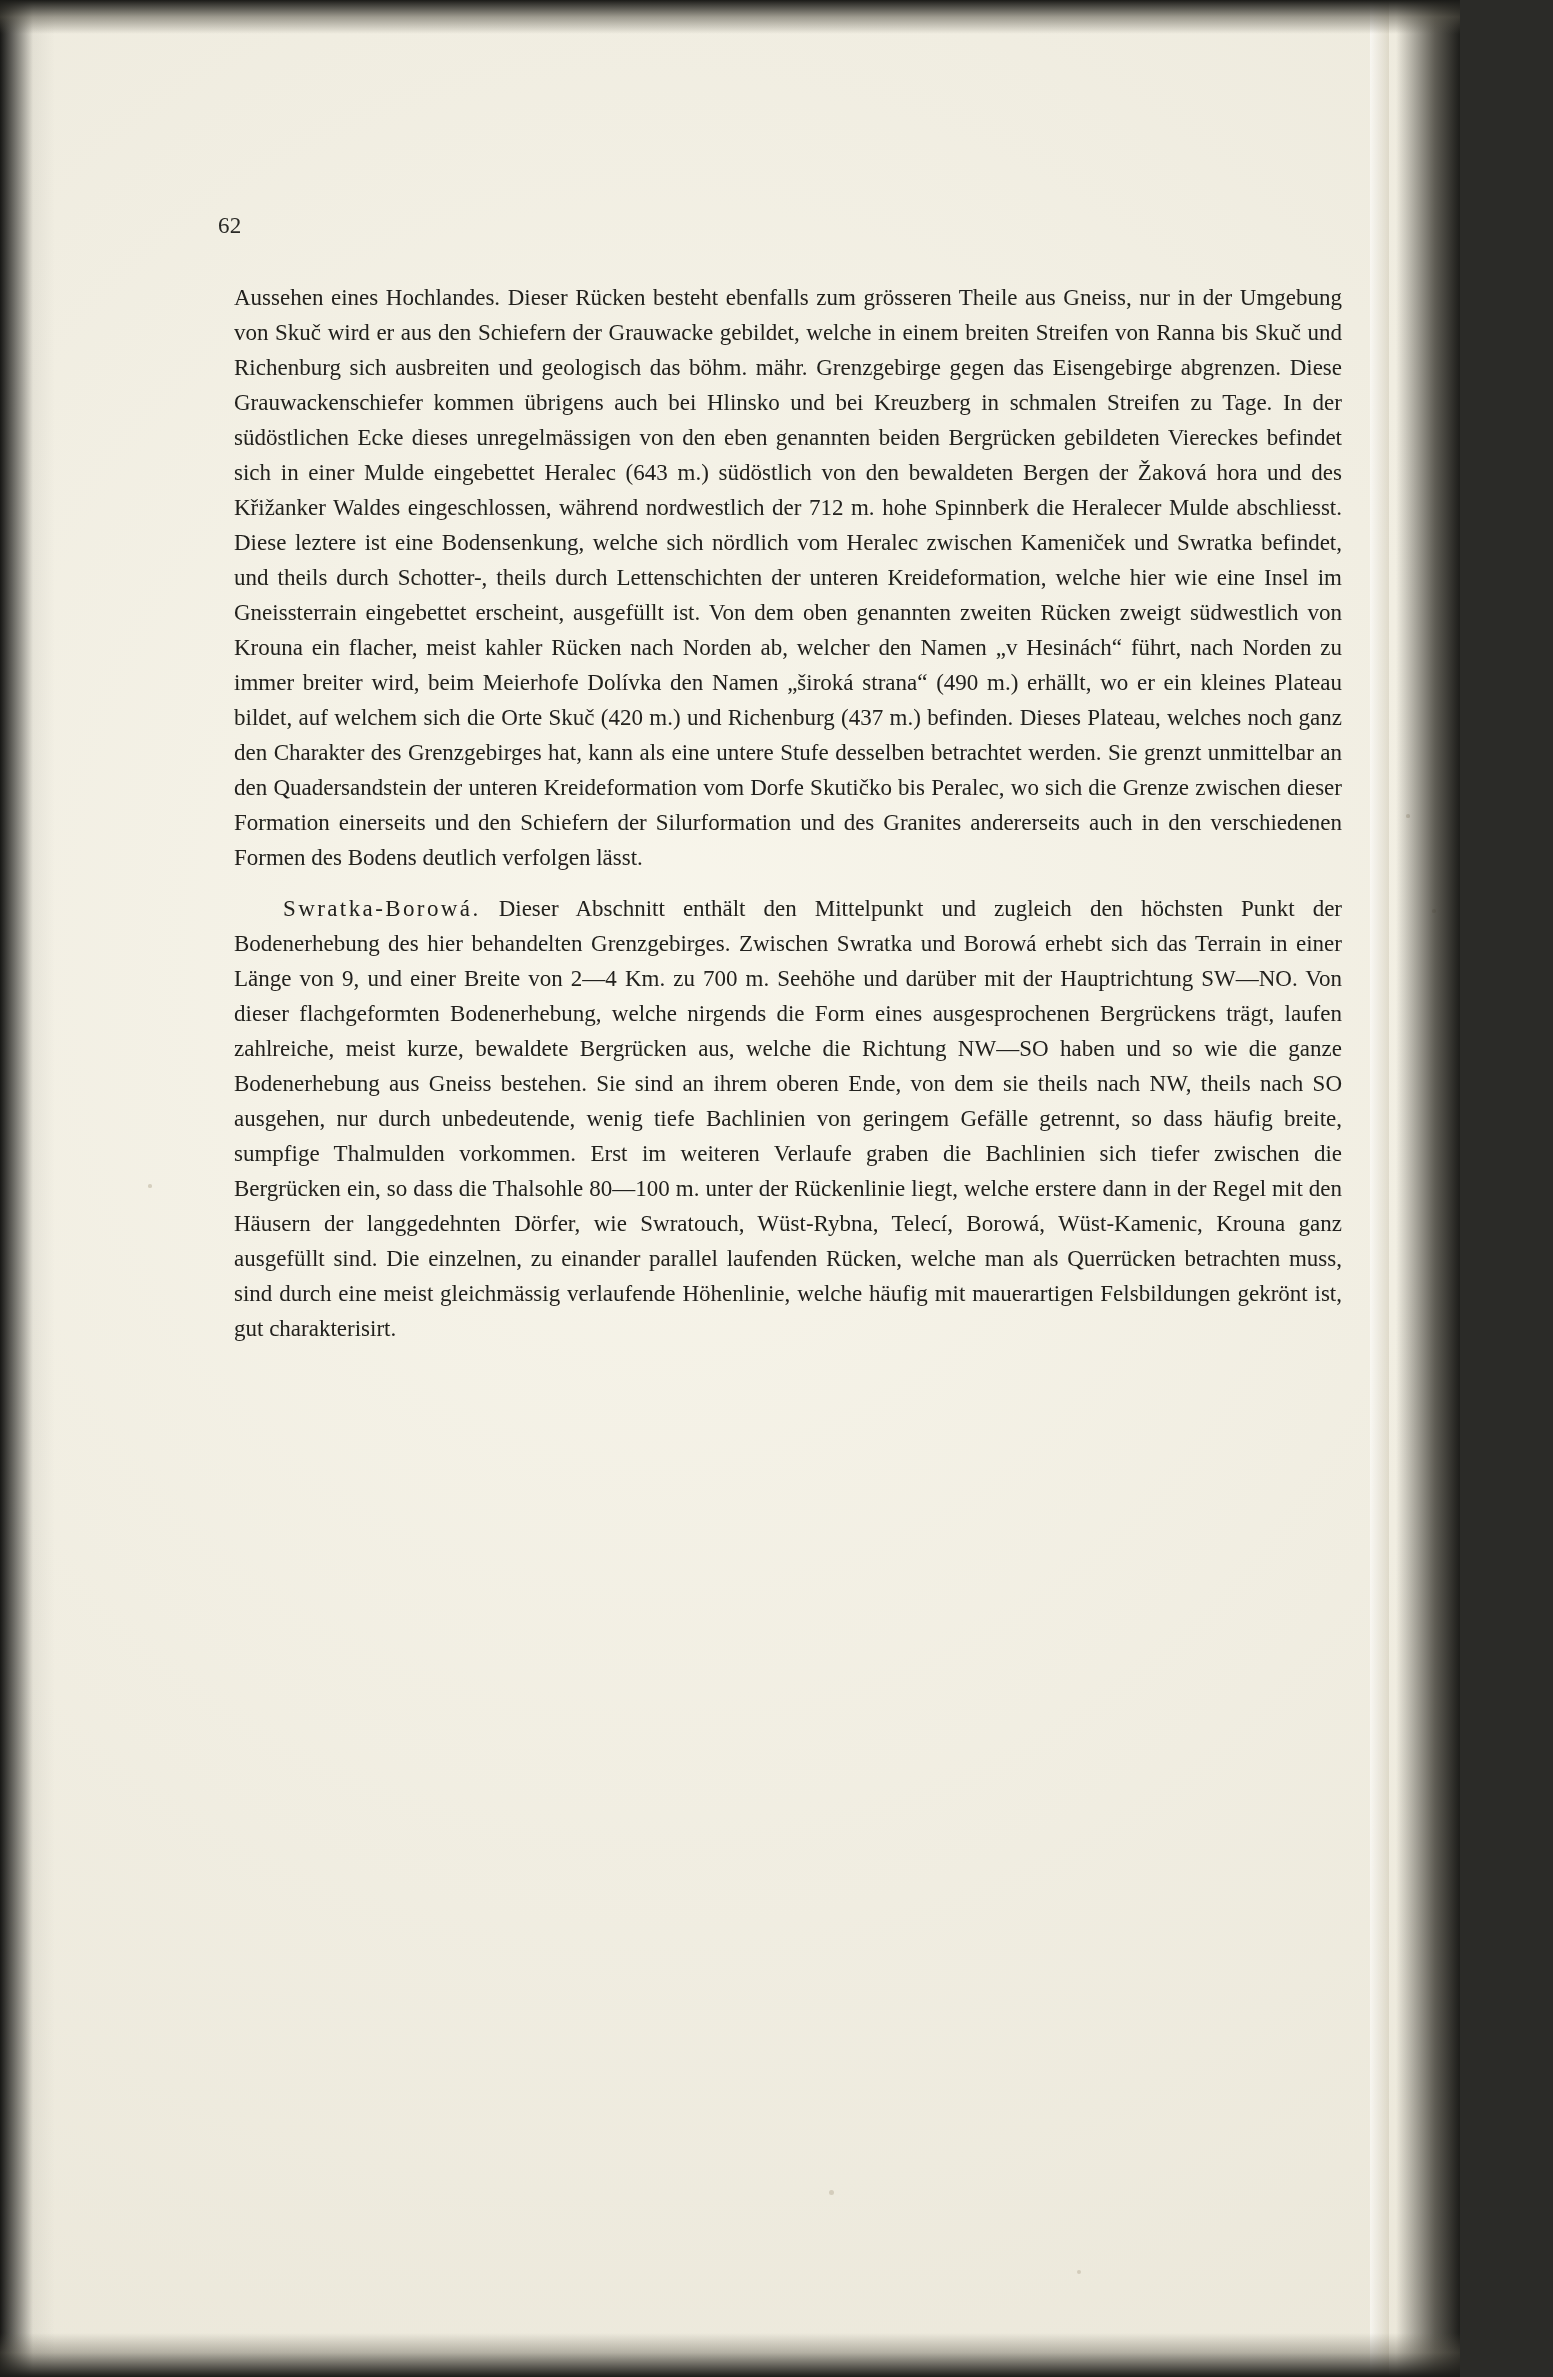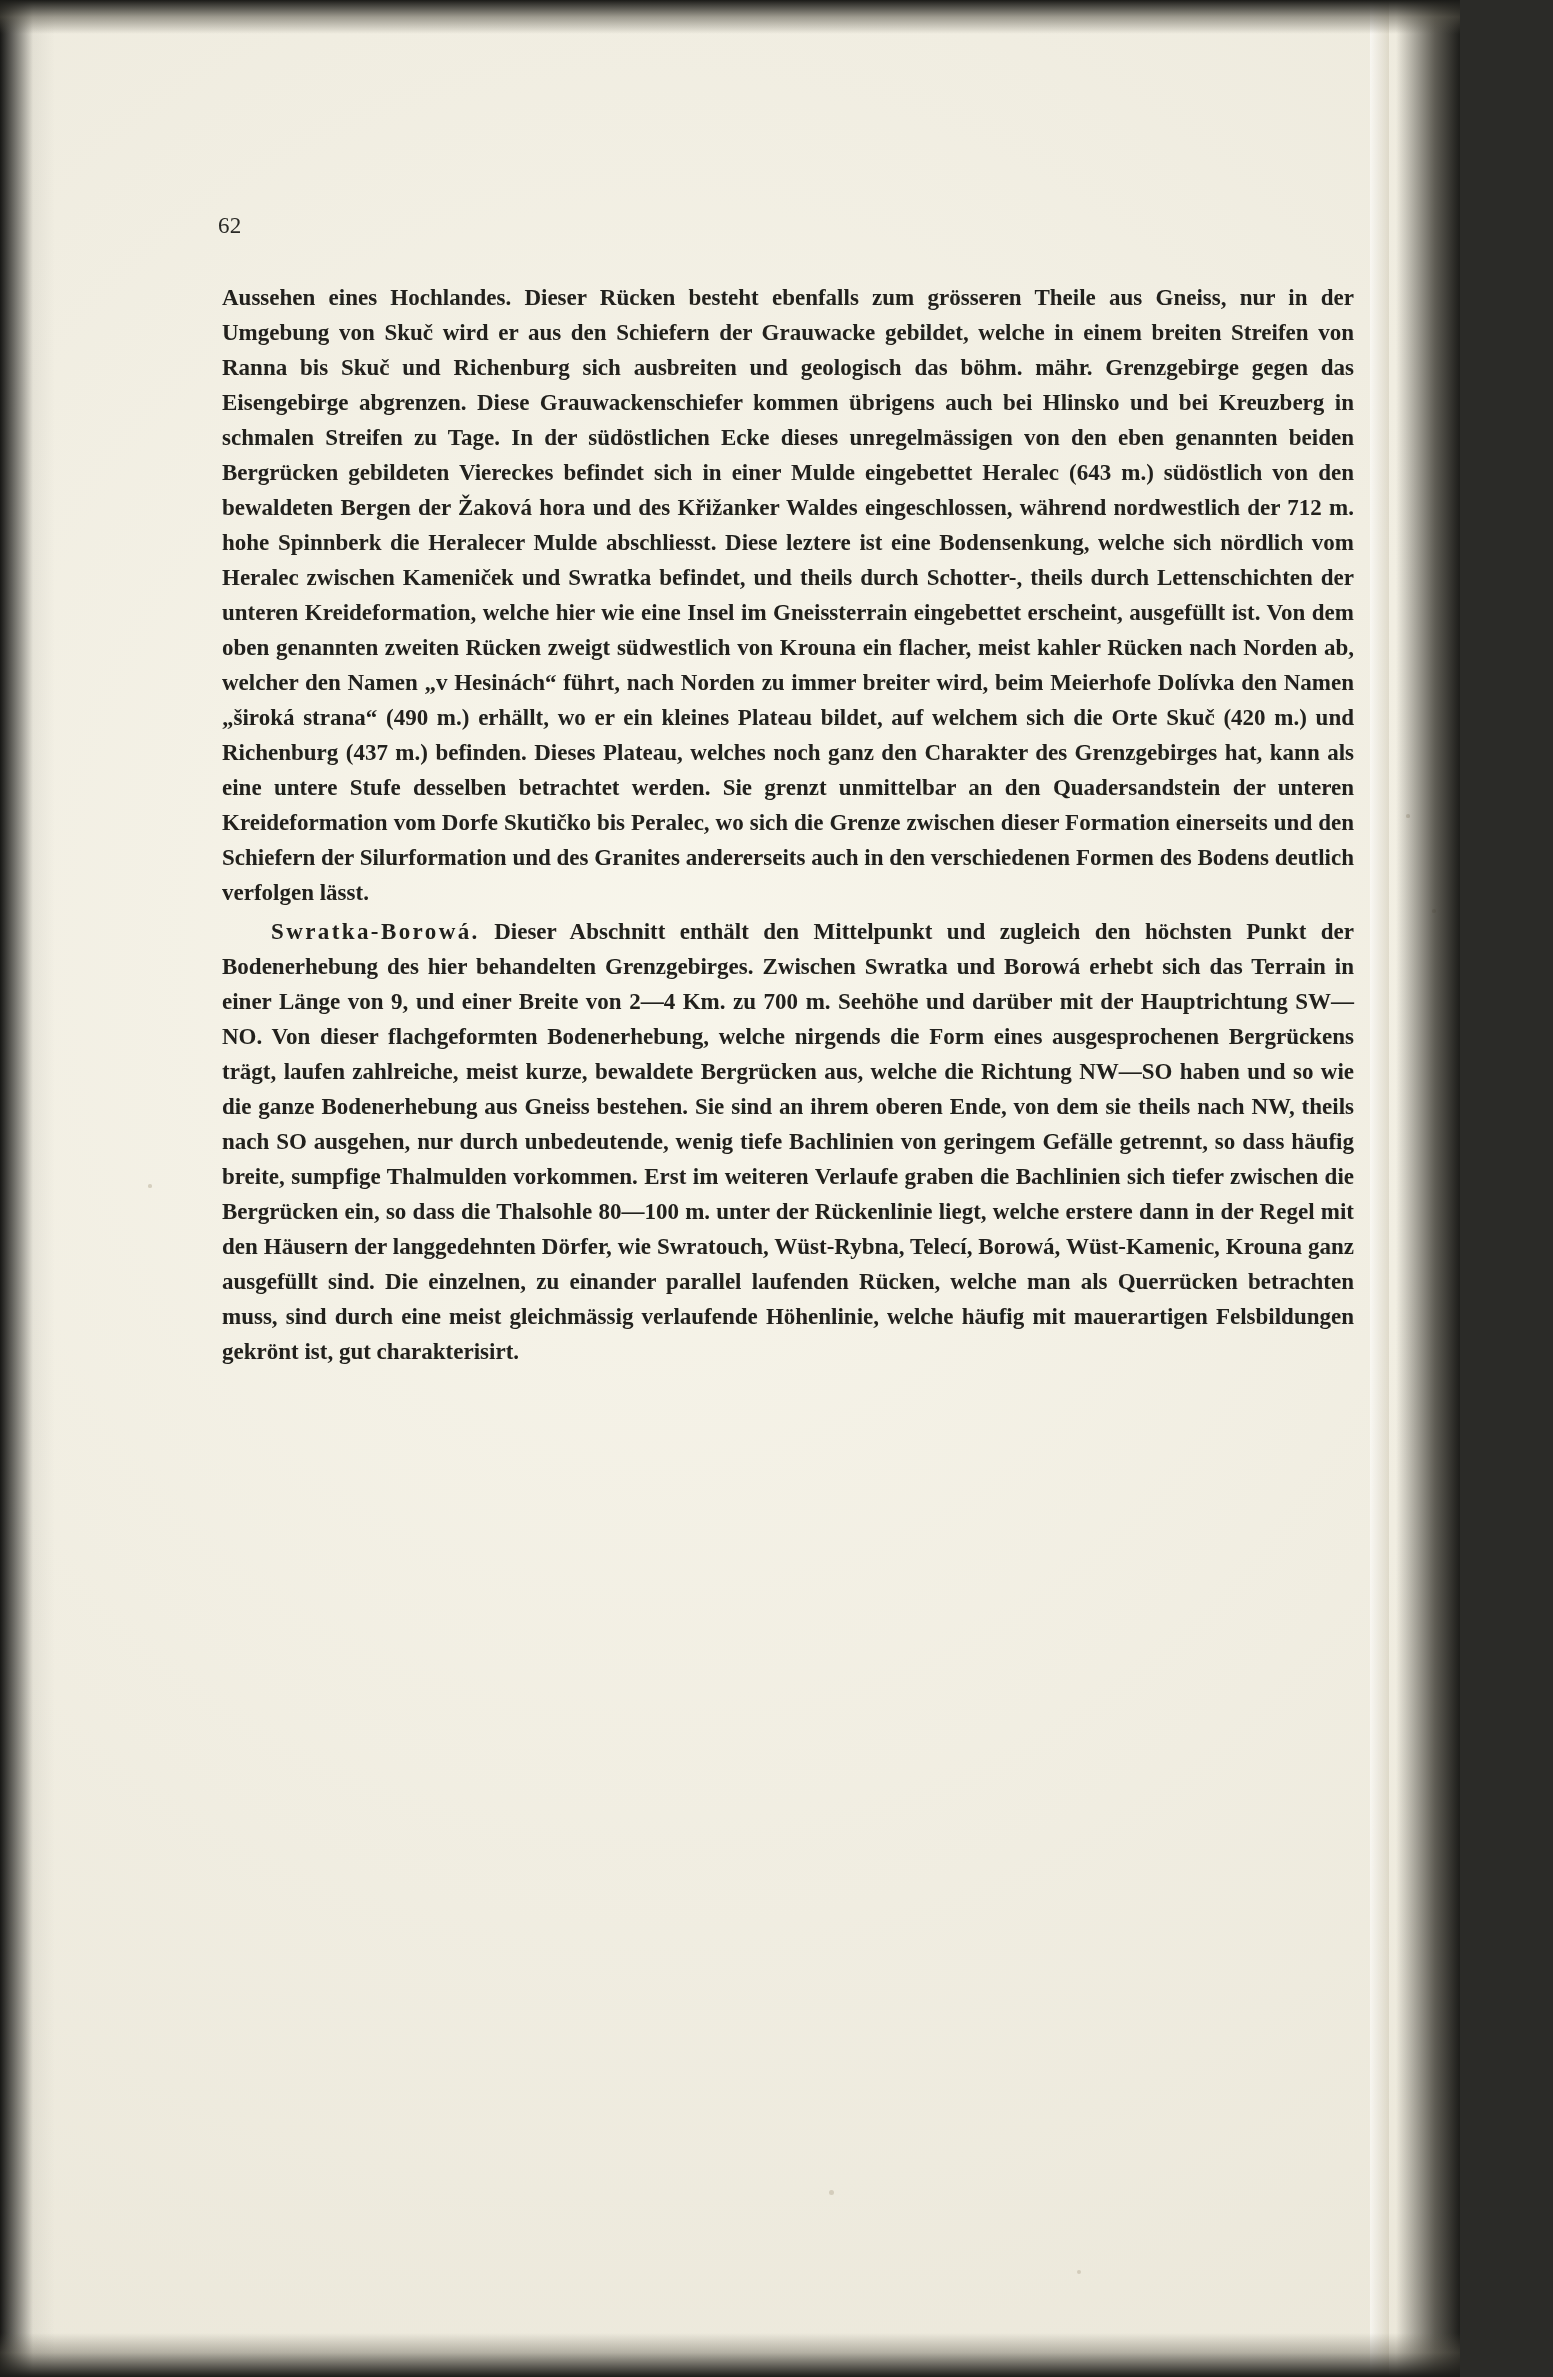--- a/index.html
+++ b/index.html
@@ -91,23 +91,22 @@
   .body-text {
     margin-top: 80px;
     font-size: 23px;
     line-height: 35px;
     color: #22211d;
     text-align: justify;
     text-justify: inter-word;
     hyphens: none;
   }
   .body-text p {
-    margin: 4px;
+    margin: 16px;
     text-indent: 0;
-    font-weight: bold;
   }
   .body-text p.indent {
     text-indent: 49px;
   }
   .sp {
     letter-spacing: 2.4px;
   }
 </style>
 </head>
 <body>

